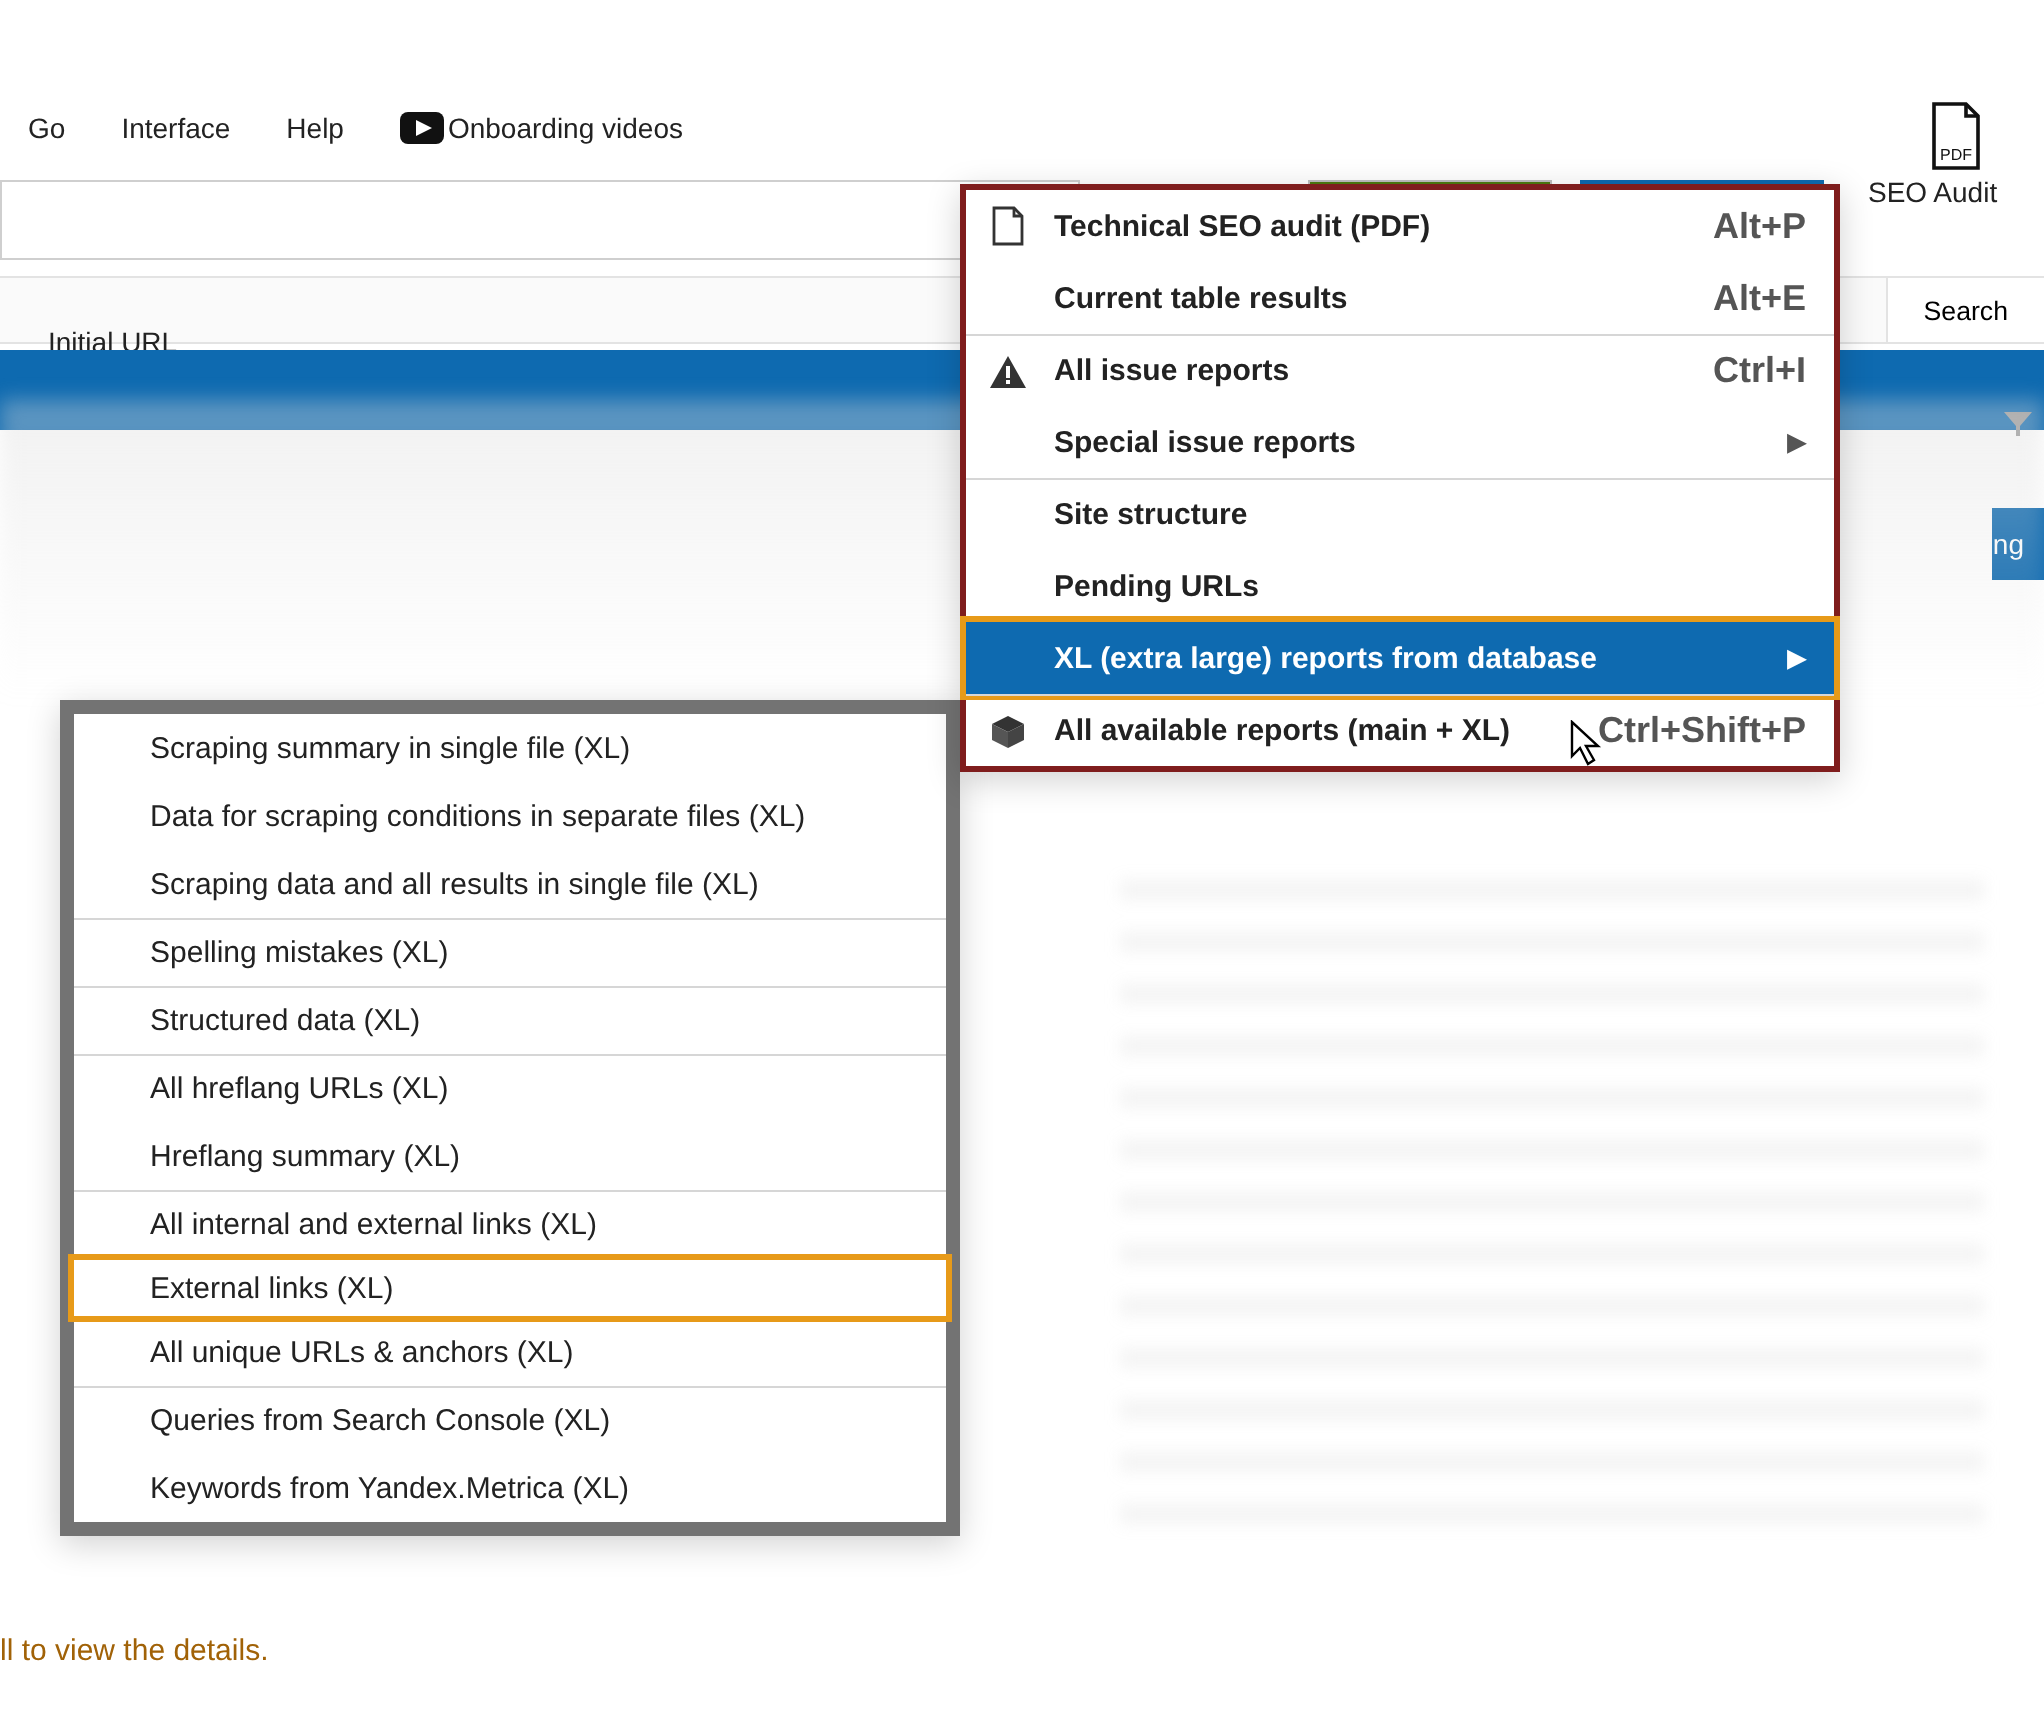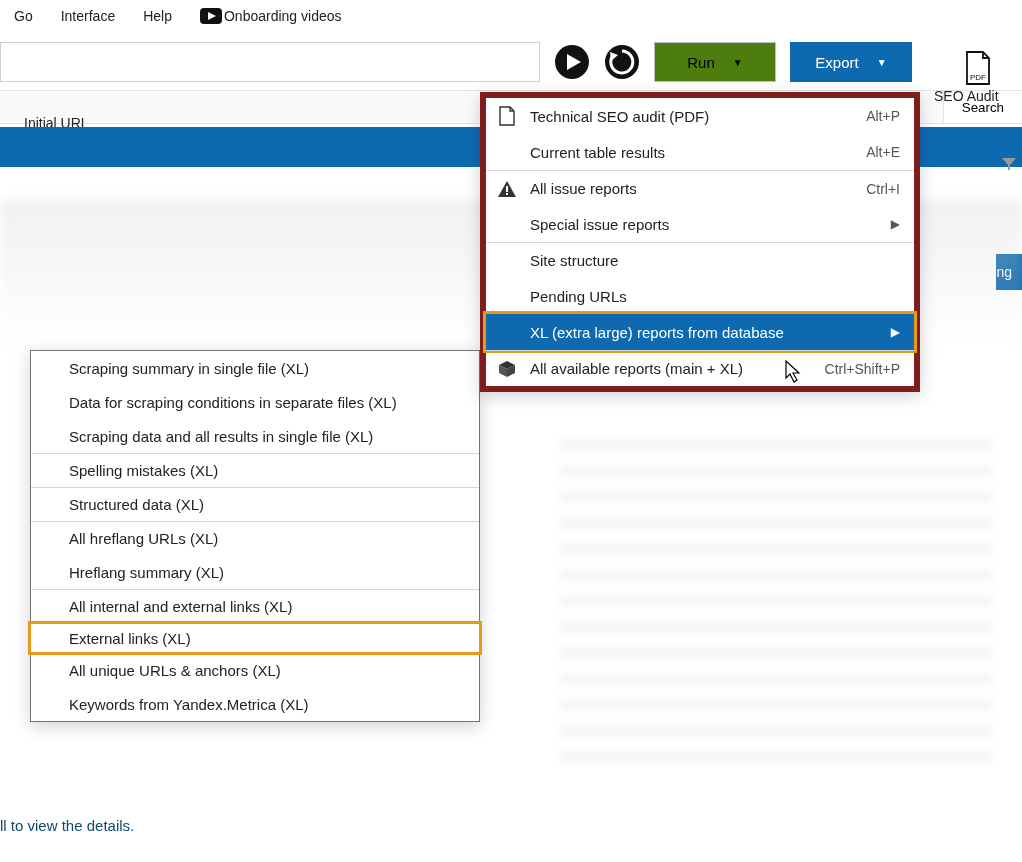--- a/index.html
+++ b/index.html
@@ -14,20 +14,21 @@
       overflow: hidden;
     }
 
     
     .menubar {
       display: flex;
       align-items: center;
       gap: 28px;
       padding: 6px 14px 8px 14px;
       height: 34px;
+      margin-top: 48px;
     }
     .menubar .menu-item { cursor: default; }
     .menubar .menu-item svg { vertical-align: middle; }
     .onboarding { display: flex; align-items: center; gap: 2px; }
 
     
     .toolbar {
       display: flex;
       align-items: center;
       gap: 14px;
@@ -110,45 +111,46 @@
     .blur-ghost {
       position: absolute; left: 0; right: 0;
       background: linear-gradient(to bottom, rgba(220,220,220,0.4), rgba(255,255,255,0));
       filter: blur(5px);
       z-index: 0;
     }
 
     .details-text {
       position: absolute;
       left: 0; bottom: 28px;
-      font-size: 15px; color: #0c4a6e;
+      font-size: 15px; color: #a16207;
       padding-left: 0;
     }
 
     
     .dropdown {
       position: absolute;
       left: 480px; top: 92px;
       width: 440px;
       background: #fff;
-      border: 6px solid #7f1d1d;
+      border: 3px solid #7f1d1d;
       box-shadow: 0 4px 16px rgba(0,0,0,0.18);
       z-index: 50;
       font-size: 15px;
+      font-weight: bold;
     }
     .dropdown .dd-row {
       display: flex;
       align-items: center;
       height: 36px;
       padding: 0 14px 0 10px;
       gap: 12px;
     }
     .dropdown .dd-sep { border-top: 1px solid #d6d6d6; }
     .dropdown .dd-label { flex: 1; }
-    .dropdown .dd-shortcut { color: #555; font-size: 14px; }
+    .dropdown .dd-shortcut { color: #555; font-size: 18px; }
     .dropdown .dd-icon { width: 22px; display:flex; align-items:center; justify-content:center; }
     .dropdown .dd-arrow { font-size: 12px; color: #555; }
     .dropdown .dd-highlight {
       background: #0e6ab0; color: #fff;
       border: 3px solid #e79a19;
       margin: -3px;
       height: 42px;
     }
     .dropdown .dd-highlight .dd-arrow { color: #fff; }
 
@@ -157,21 +159,21 @@
       left: 785px; top: 360px;
       z-index: 200;
     }
 
     
     .submenu {
       position: absolute;
       left: 30px; top: 350px;
       width: 450px;
       background: #fff;
-      border: 1px solid #737373;
+      border: 7px solid #737373;
       box-shadow: 0 4px 16px rgba(0,0,0,0.18);
       z-index: 40;
       font-size: 15px;
     }
     .submenu .sm-row {
       height: 34px;
       display: flex; align-items: center;
       padding: 0 18px 0 38px;
     }
     .submenu .sm-sep { border-top: 1px solid #d6d6d6; }
@@ -359,20 +361,23 @@
     </div>
     <div class="sm-row sm-sep">
       <span>All internal and external links (XL)</span>
     </div>
     <div class="sm-row sm-highlight">
       <span>External links (XL)</span>
     </div>
     <div class="sm-row">
       <span>All unique URLs &amp; anchors (XL)</span>
     </div>
+    <div class="sm-row sm-sep">
+      <span>Queries from Search Console (XL)</span>
+    </div>
     <div class="sm-row">
       <span>Keywords from Yandex.Metrica (XL)</span>
     </div>
   </div>
 
 <svg class="cursor" width="18" height="24" viewBox="0 0 18 24">
   <polygon points="1,1 1,18 5,14 9,22 12,20 8,13 14,13" fill="#fff" stroke="#000" stroke-width="1.2"></polygon>
 </svg>
 
 <div class="details-text">ll to view the details.</div>

